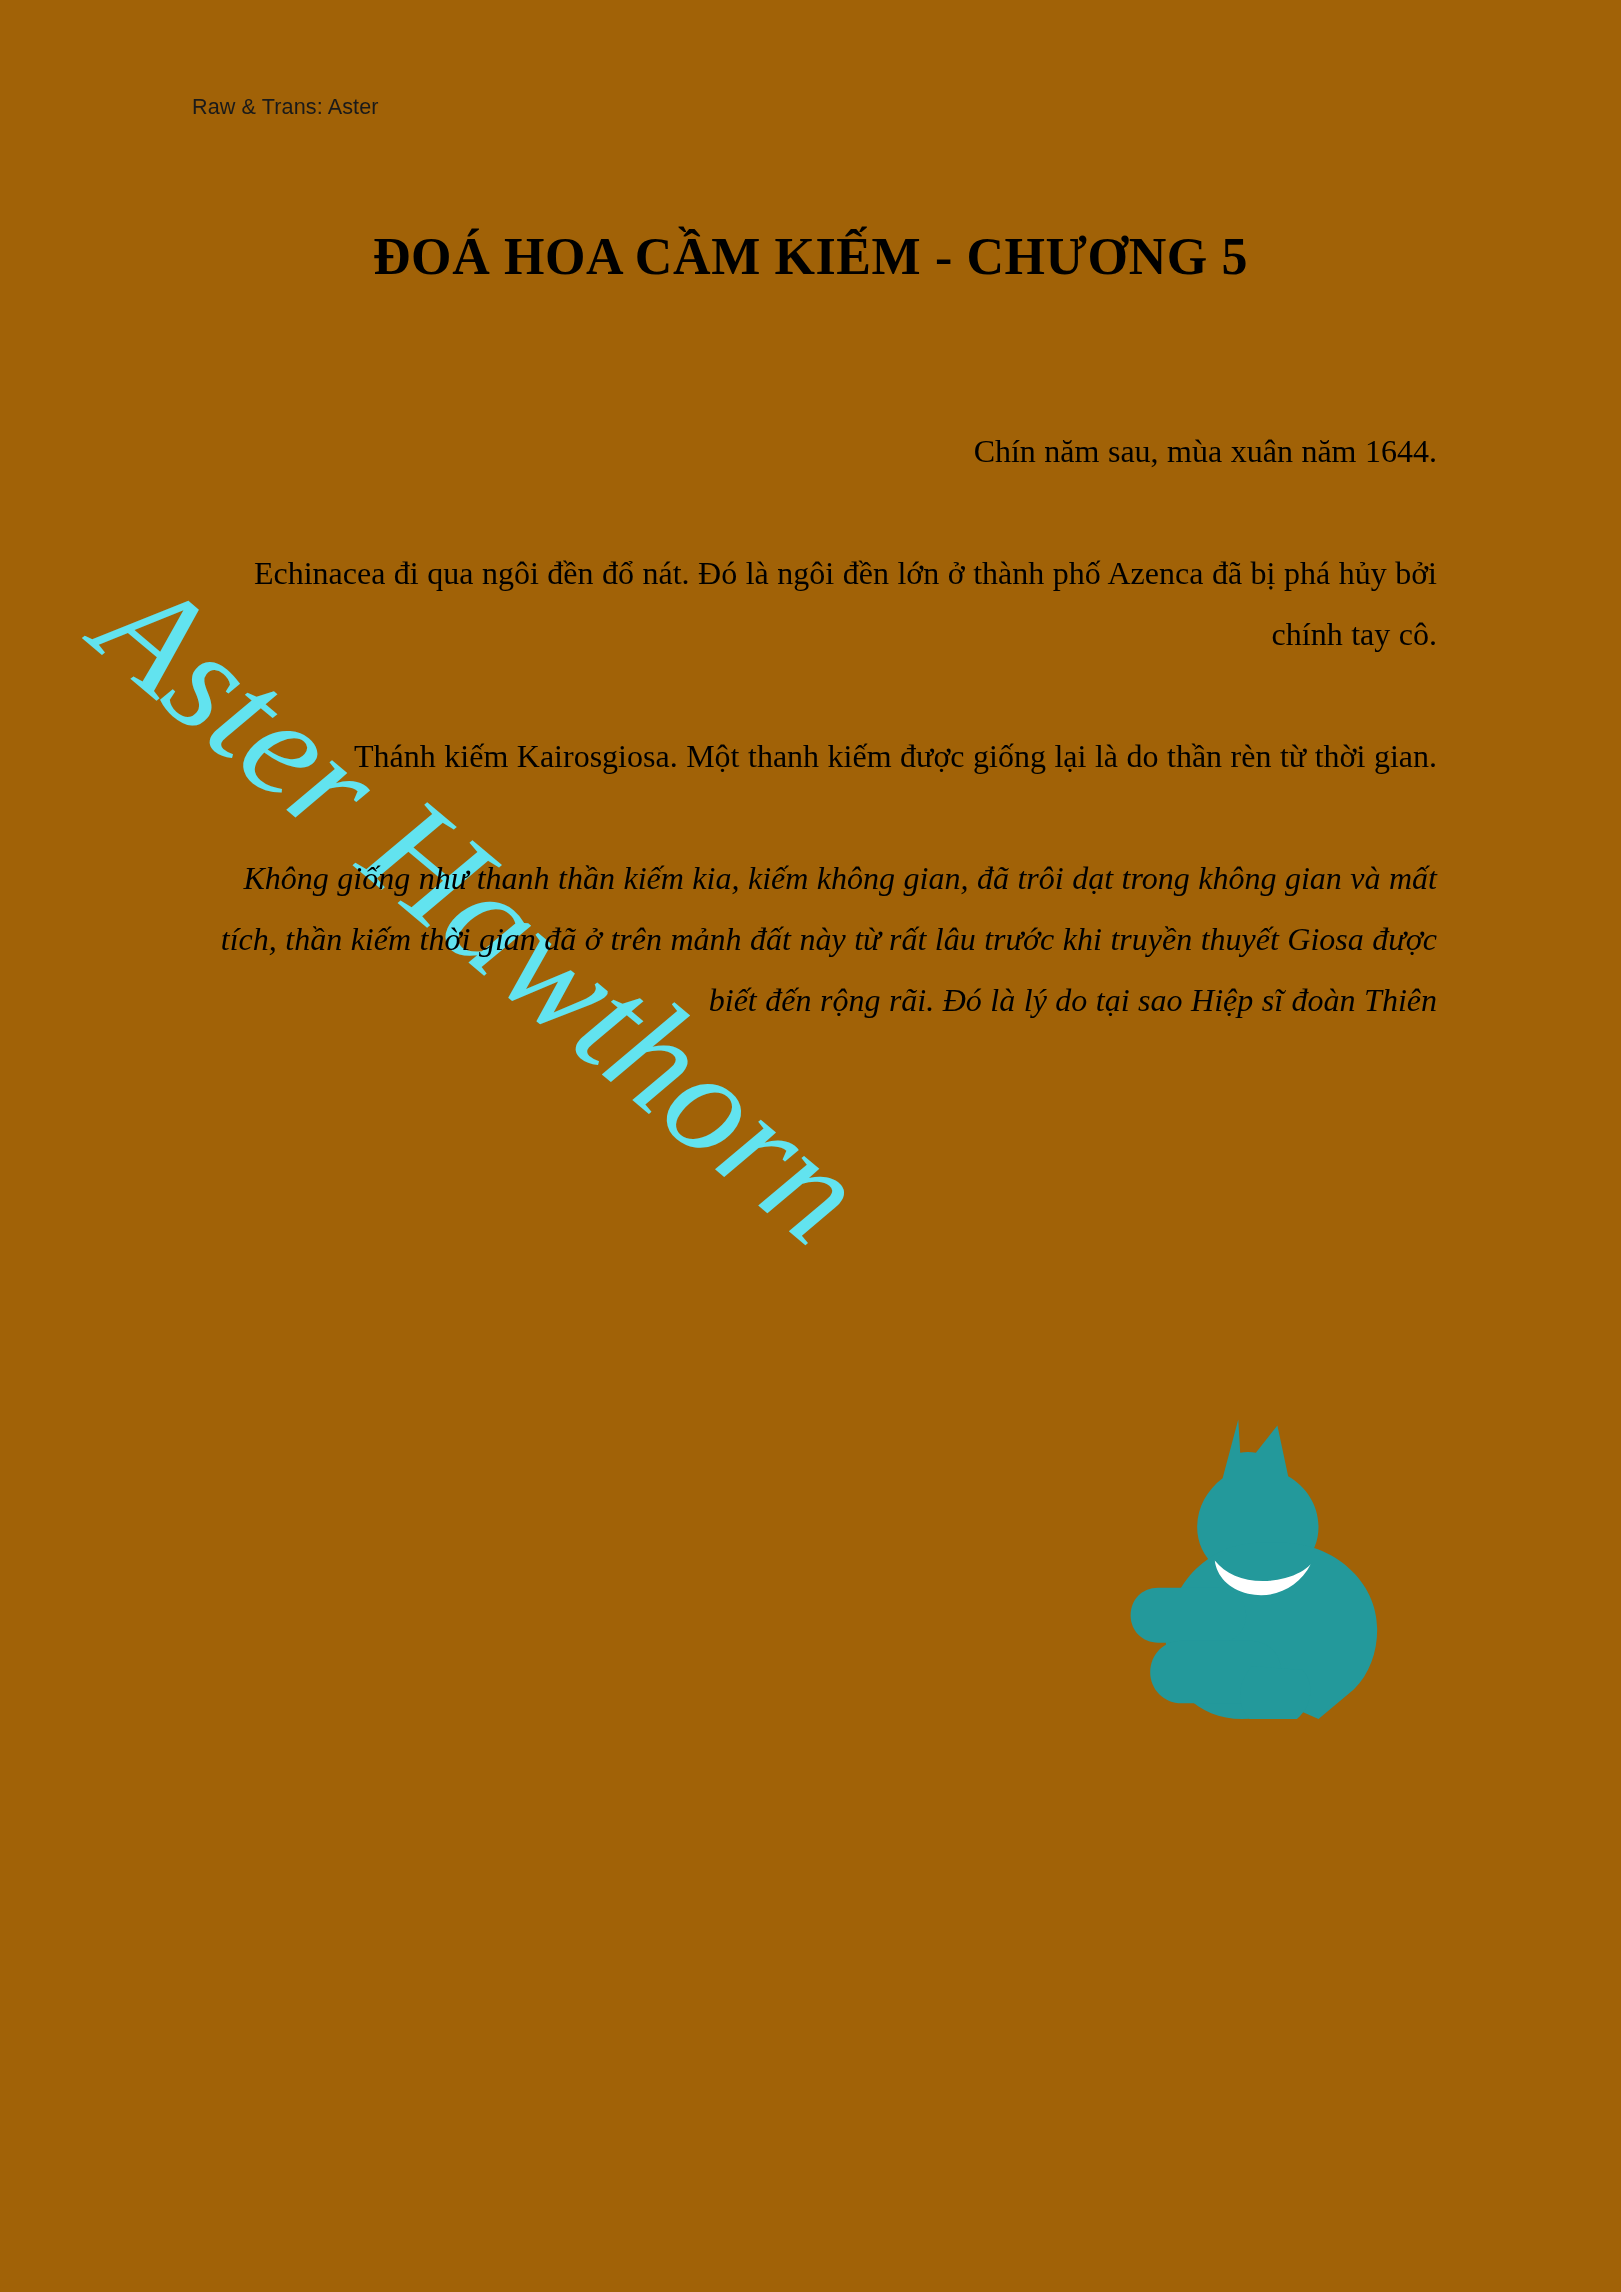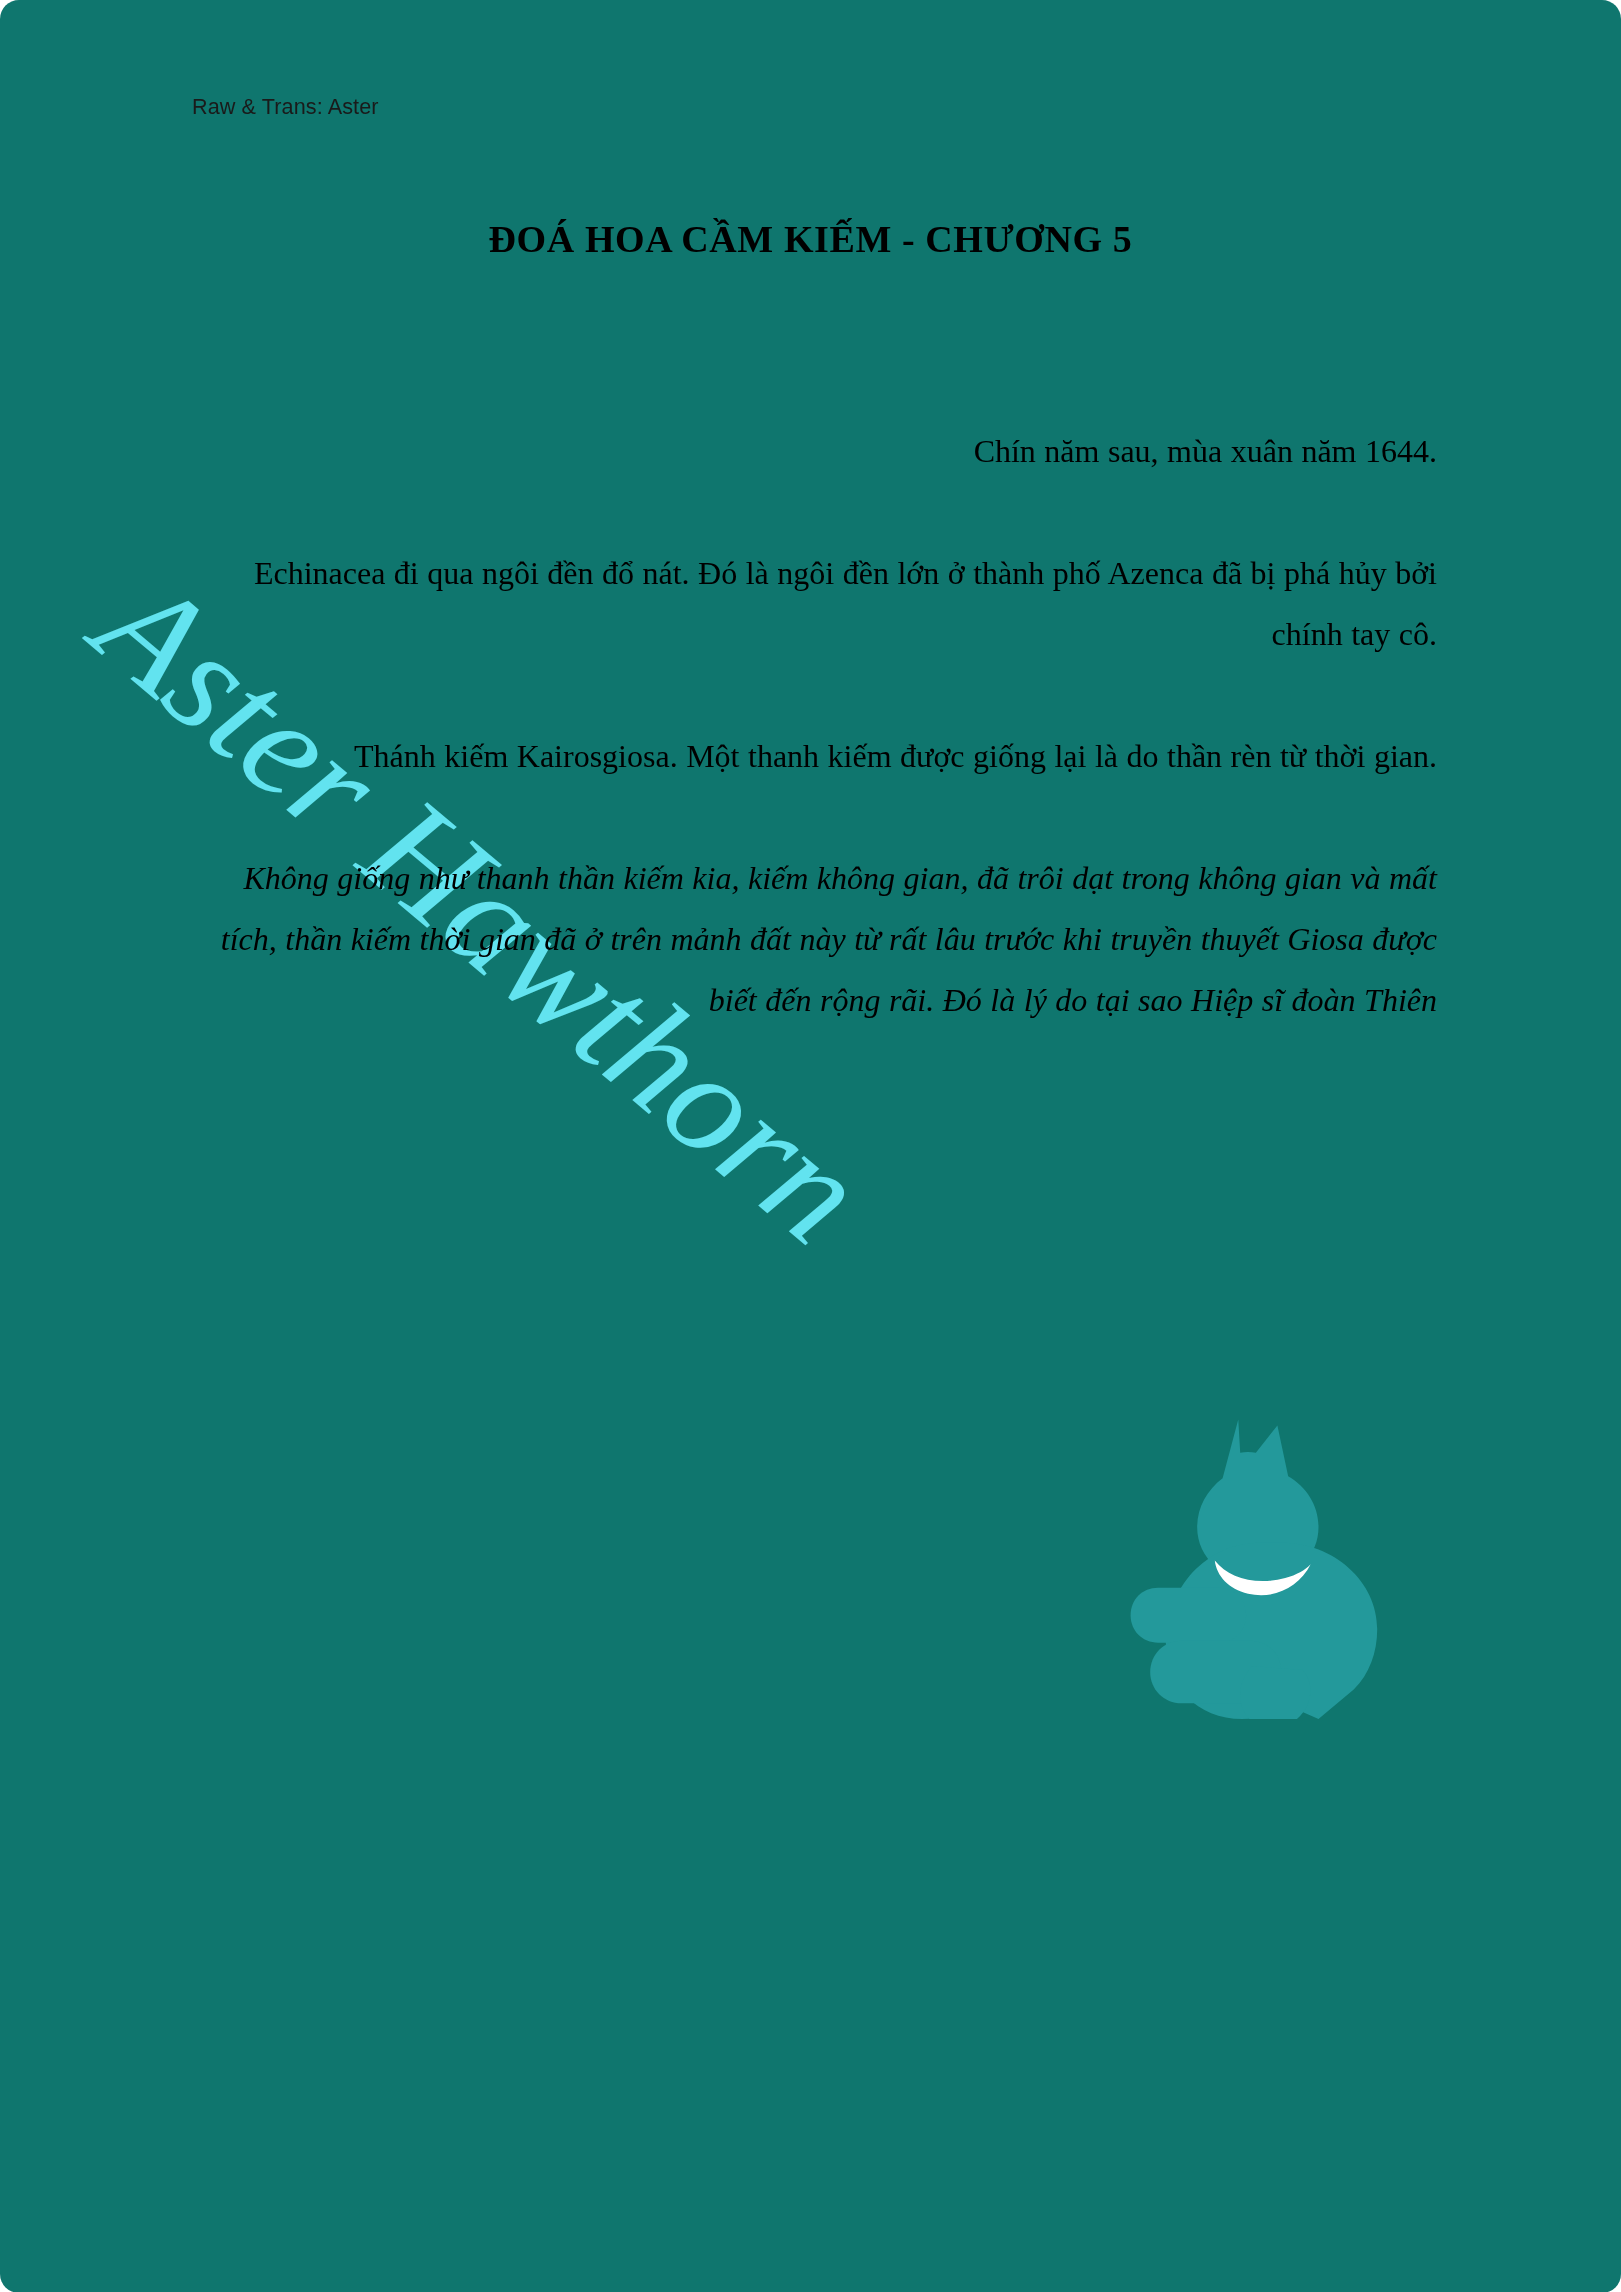--- a/index.html
+++ b/index.html
@@ -11,22 +11,21 @@
     width: 1621px;
     height: 2293px;
     position: relative;
     overflow: hidden;
     font-family: "Liberation Serif", "DejaVu Serif", serif;
   }
 
   .page {
     position: absolute;
     inset: 0;
-    background: #0f766e;
-    border-radius: 19px;
+    background: #a16207;
   }
 
   
   .running-header {
     position: absolute;
     left: 192px;
     top: 94px;
     font-family: "Liberation Sans", "DejaVu Sans", sans-serif;
     font-size: 21.6px;
     line-height: 1.2;
@@ -37,21 +36,21 @@
 
   
   .doc-title {
     position: absolute;
     left: 0;
     right: 0;
     top: 192px;
     text-align: center;
     font-family: "Liberation Serif", "DejaVu Serif", serif;
     font-weight: bold;
-    font-size: 38px;
+    font-size: 52px;
     letter-spacing: 0.6px;
     color: #000000;
     white-space: nowrap;
   }
 
   
   .body-col {
     position: absolute;
     left: 192px;
     top: 421px;

